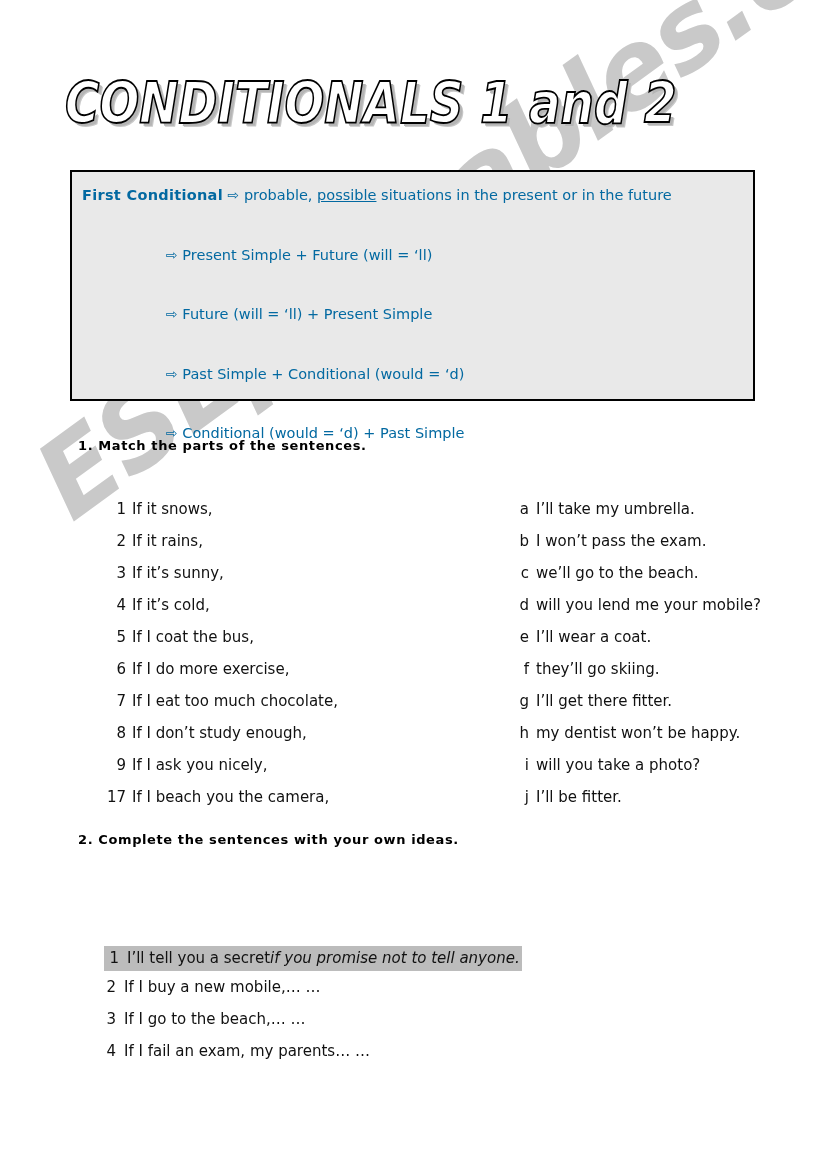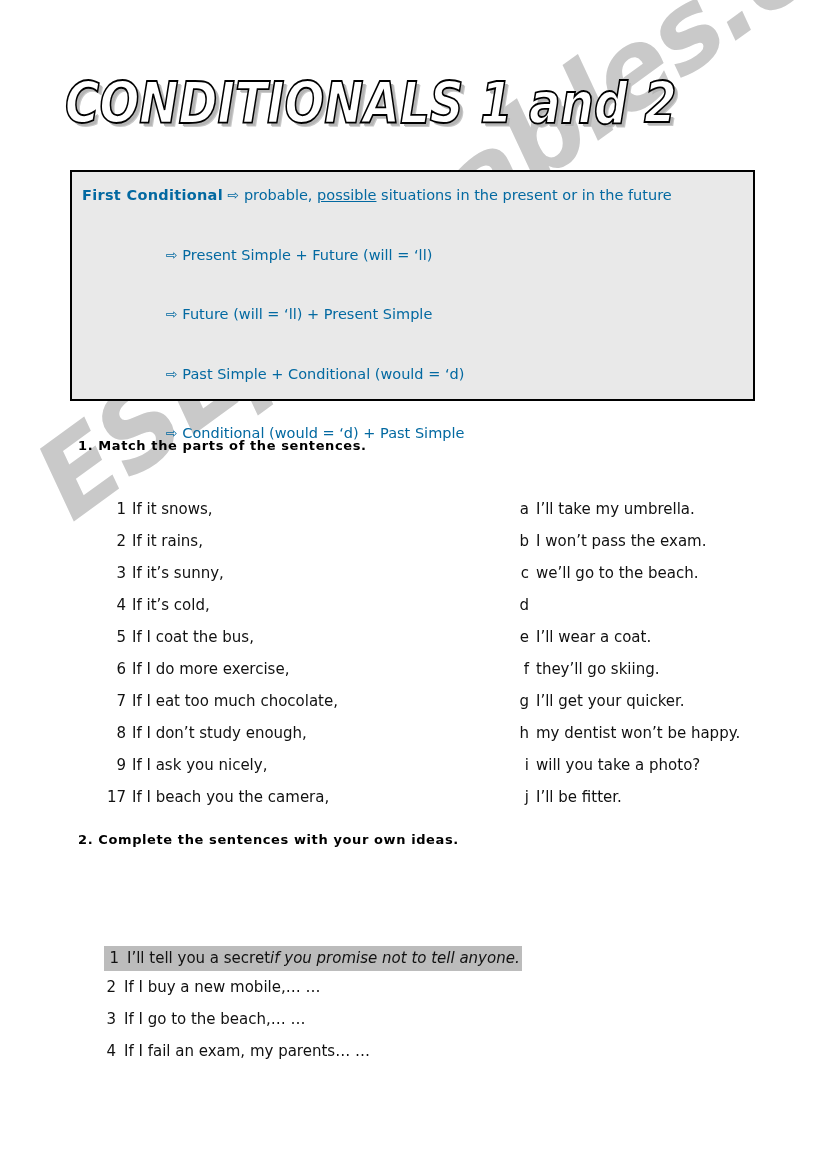--- a/index.html
+++ b/index.html
@@ -236,32 +236,33 @@
     <div class="match-item">
       <span class="mk">b</span>
       <span>I won’t pass the exam.</span>
     </div>
     <div class="match-item">
       <span class="mk">c</span>
       <span>we’ll go to the beach.</span>
     </div>
     <div class="match-item">
       <span class="mk">d</span>
+      <span>will you lend me your mobile?</span>
     </div>
     <div class="match-item">
       <span class="mk">e</span>
       <span>I’ll wear a coat.</span>
     </div>
     <div class="match-item">
       <span class="mk">f</span>
       <span>they’ll go skiing.</span>
     </div>
     <div class="match-item">
       <span class="mk">g</span>
-      <span>I’ll get your quicker.</span>
+      <span>I’ll get there fitter.</span>
     </div>
     <div class="match-item">
       <span class="mk">h</span>
       <span>my dentist won’t be happy.</span>
     </div>
     <div class="match-item">
       <span class="mk">i</span>
       <span>will you take a photo?</span>
     </div>
     <div class="match-item">

